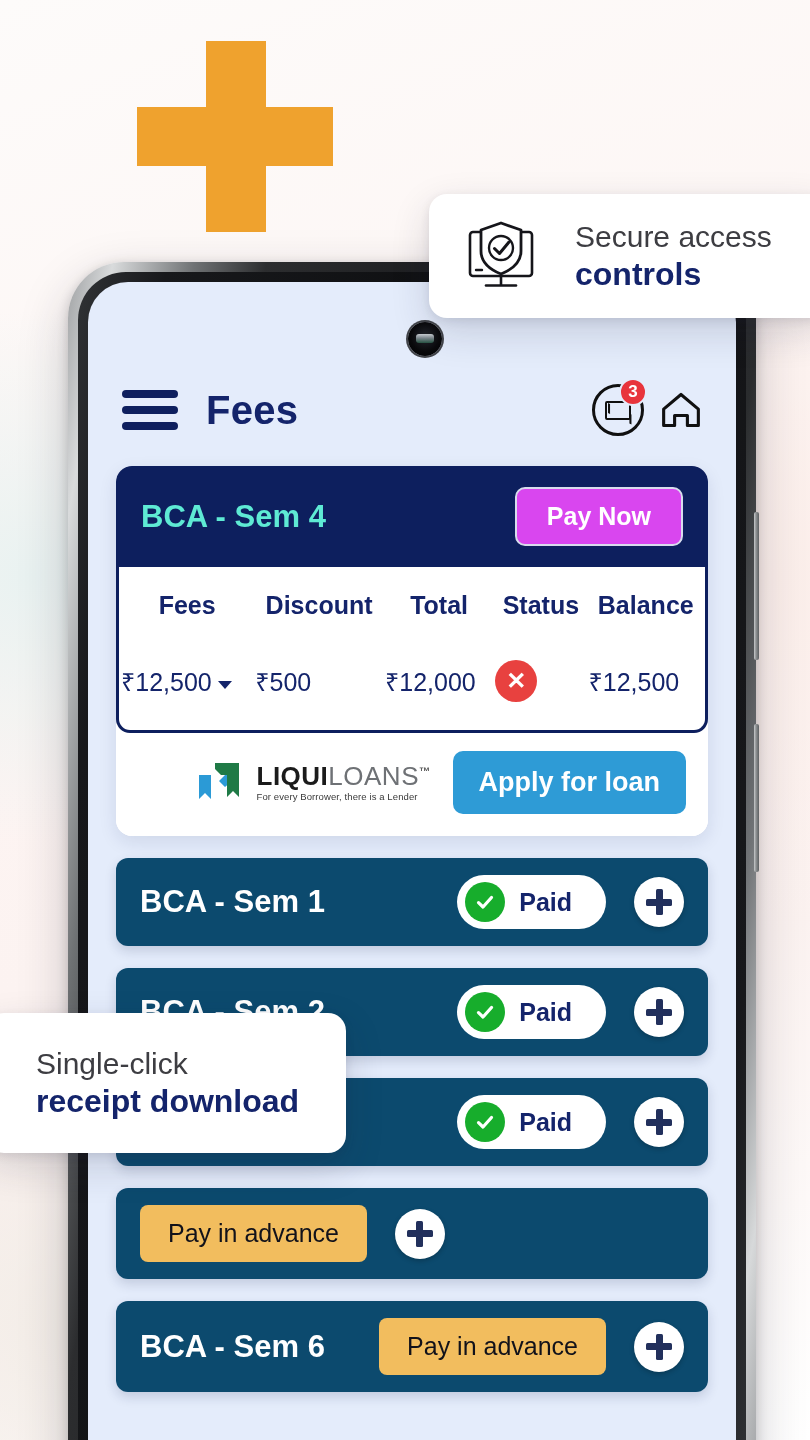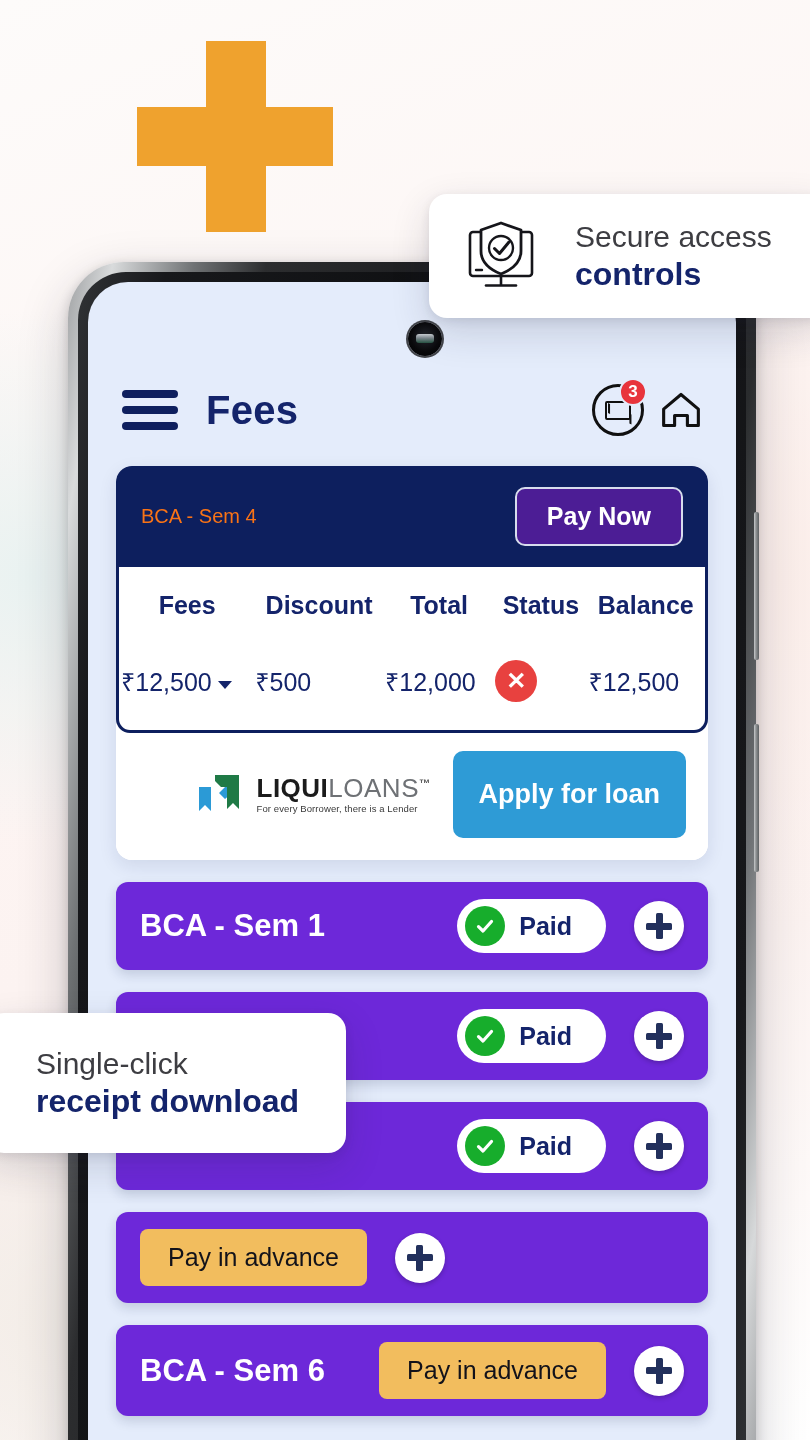--- a/index.html
+++ b/index.html
@@ -79,22 +79,22 @@
   .badge { position:absolute; right:-1px; top:-4px; min-width:28px; height:28px; border-radius:14px;
     background:#e8343c; color:#fff; font-size:17px; font-weight:700;
     display:flex; align-items:center; justify-content:center; border:2px solid #e4ecfb; }
   .home-ic { width:46px; height:42px; margin-left:14px; }
 
   
   .fee-card { margin:8px 10px 0; border-radius:16px; background:#fff;
     box-shadow:0 6px 18px rgba(20,30,80,.10); overflow:hidden; }
   .fee-head { background:#0d1f5e; display:flex; align-items:center; padding:18px 22px;
     border:3px solid #0d1f5e; border-radius:14px 14px 0 0; }
-  .fee-head-title { color:#f97316; font-size:20px; font-weight:400; flex:1; }
-  .pay-now { background:#4c1d95; color:#fff; font-size:25px; font-weight:700;
+  .fee-head-title { color:#5eead4; font-size:31px; font-weight:700; flex:1; }
+  .pay-now { background:#d946ef; color:#fff; font-size:25px; font-weight:700;
     padding:13px 30px; border-radius:10px; border:2.5px solid #d7dced; cursor:pointer; }
   .fee-body { background:#fff; border:3px solid #0d1f5e; border-top:none;
     border-radius:0 0 14px 14px; padding:4px 0 16px; }
   .fee-table { width:100%; }
   .fee-table th { font-size:25px; font-weight:700; color:#14246b; padding:18px 0 16px; }
   .fee-table thead tr { border-bottom:1.5px solid #d8dde8; }
   .fee-table td { font-size:25px; font-weight:400; color:#14246b; padding:22px 0 10px; text-align:left; }
   .fee-table td.fees-cell { white-space:nowrap; }
   .caret { display:inline-block; width:0; height:0; margin-left:6px; vertical-align:2px;
     border-left:7px solid transparent; border-right:7px solid transparent; border-top:8px solid #14246b; }
@@ -106,25 +106,25 @@
   .loan-strip { background:#fff; display:flex; align-items:center; justify-content:flex-end;
     gap:22px; padding:18px 22px 22px; }
   .ll-logo { display:flex; align-items:center; gap:10px; }
   .ll-mark { position:relative; width:52px; height:52px; }
   .ll-text { line-height:1; }
   .ll-name { font-size:26px; font-weight:700; color:#1b1b1b; letter-spacing:.5px; }
   .ll-name .light { color:#6e7175; font-weight:400; }
   .ll-tm { font-size:11px; vertical-align:super; color:#555; }
   .ll-tag { font-size:9.5px; color:#3a3a3a; margin-top:3px; letter-spacing:.1px; }
   .apply-btn { background:#2e9bd6; color:#fff; font-size:27px; font-weight:600;
-    padding:28px 26px; border-radius:10px; cursor:pointer; }
+    padding:16px 26px; border-radius:10px; cursor:pointer; }
 
   
   .sem-list { margin:22px 10px 0; display:flex; flex-direction:column; gap:22px; }
-  .sem-row { background:#6d28d9; border-radius:12px; display:flex; align-items:center;
+  .sem-row { background:#0c4a6e; border-radius:12px; display:flex; align-items:center;
     padding:17px 24px; box-shadow:0 5px 12px rgba(18,28,74,.16); }
   .sem-name { color:#fff; font-size:31px; font-weight:700; flex:1; }
   .pill-paid { background:#fff; border-radius:30px; display:flex; align-items:center;
     gap:14px; padding:7px 34px 7px 8px; cursor:pointer; }
   .check-circle { width:40px; height:40px; border-radius:50%; background:#17ad2c;
     display:flex; align-items:center; justify-content:center; }
   .check-circle svg { display:block; }
   .paid-label { color:#14246b; font-size:25px; font-weight:700; }
   .pill-advance { background:#f2bd5e; color:#12121a; font-size:25px; font-weight:400;
     padding:14px 28px; border-radius:8px; cursor:pointer; }

